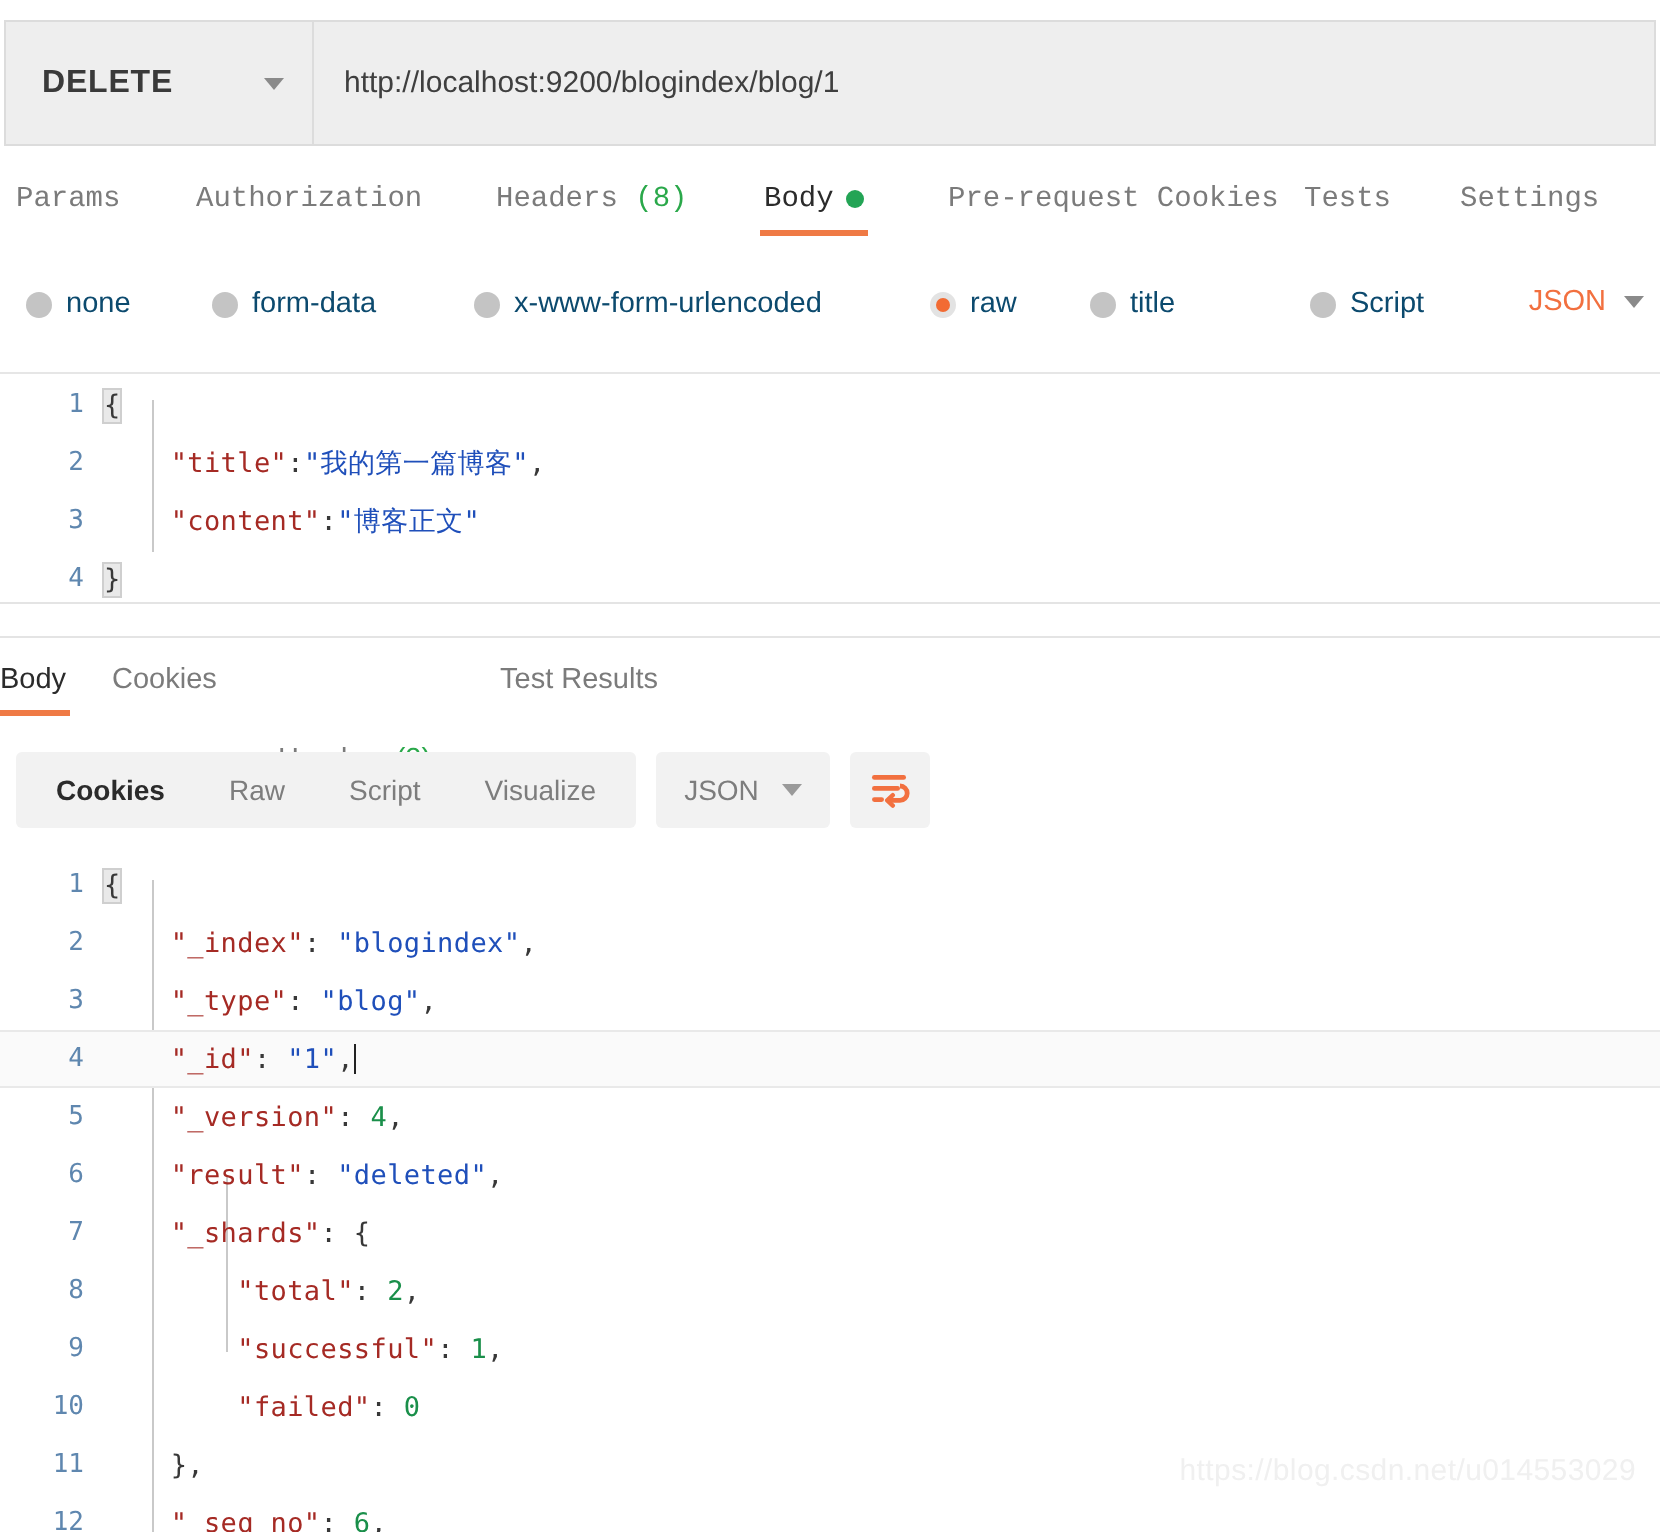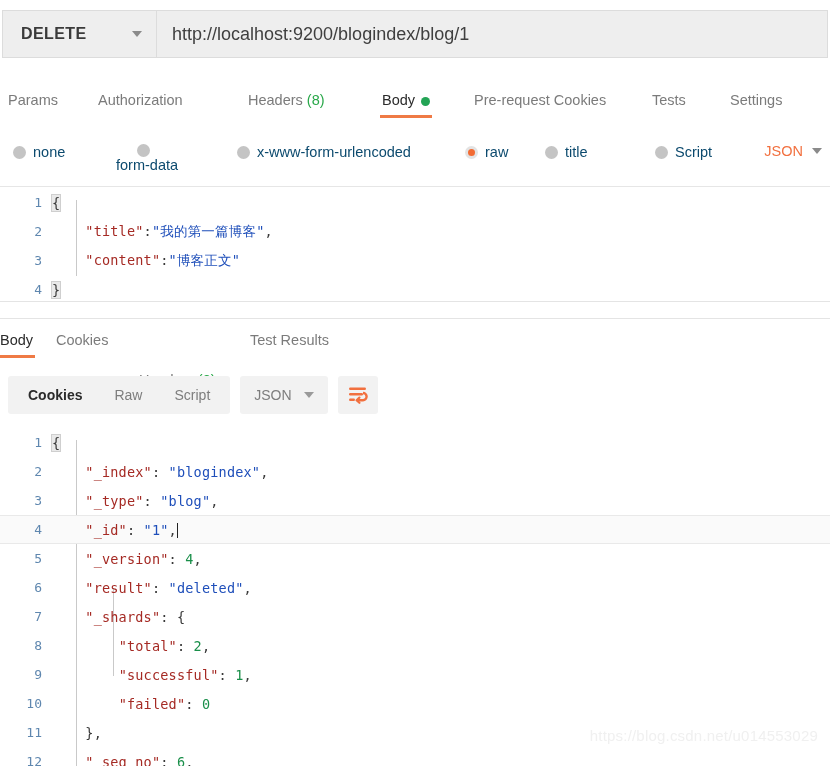--- a/index.html
+++ b/index.html
@@ -15,21 +15,21 @@
     color: #2f2f2f;
     overflow: hidden;
   }
 
   
   .url-bar {
     position: absolute;
     left: 2px;
     top: 10px;
     width: 826px;
-    height: 48px;
+    height: 63px;
     display: flex;
     align-items: stretch;
     border: 1px solid #dcdcdc;
     background: #fca5a5;
     box-sizing: border-box;
   }
   .method-select {
     width: 154px;
     display: flex;
     align-items: center;
@@ -52,34 +52,35 @@
     border-left: 5px solid transparent;
     border-right: 5px solid transparent;
     border-top: 6px solid #8a8a8a;
   }
   .url-input {
     flex: 1;
     display: flex;
     align-items: center;
     padding-left: 15px;
     background: #eeeeee;
-    font-size: 18px;
+    font-size: 15px;
     color: #3f3f3f;
     cursor: text;
   }
 
   
   .req-tabs {
     position: absolute;
     left: 0;
     top: 84px;
     width: 830px;
     height: 36px;
     display: flex;
     align-items: flex-start;
+    font-family: Liberation Mono, monospace;
   }
   .tab {
     position: relative;
     font-size: 14.5px;
     color: #7b7b7b;
     padding-bottom: 10px;
     cursor: pointer;
     white-space: nowrap;
   }
   .tab.active { color: #2b2b2b; font-weight: normal; }
@@ -322,21 +323,21 @@
 
 <div class="body-types" id="body-types">
   <div class="json-select">
     <span class="lbl">JSON</span>
     <span class="caret"></span>
   </div>
 <div class="radio-opt" style="position: absolute; left: 13px; top: 6px;">
       <span class="radio"></span>
       <span class="radio-label">none</span>
     </div>
-    <div class="radio-opt" style="position: absolute; left: 116px; top: 6px; flex-direction: column;">
+    <div class="radio-opt" style="position: absolute; left: 106px; top: 6px;">
       <span class="radio"></span>
       <span class="radio-label">form-data</span>
     </div>
     <div class="radio-opt" style="position: absolute; left: 237px; top: 6px;">
       <span class="radio"></span>
       <span class="radio-label">x-www-form-urlencoded</span>
     </div>
     <div class="radio-opt" style="position: absolute; left: 465px; top: 6px;">
       <span class="radio checked"></span>
       <span class="radio-label">raw</span>
@@ -380,20 +381,21 @@
     <div class="tab" style="position: absolute; left: 62px; top: 6px;"><span>Cookies</span></div>
     <div class="tab" style="position: absolute; left: 145px; top: 6px; margin-top: 40px;"><span>Headers</span><span class="count"> (3)</span></div>
     <div class="tab" style="position: absolute; left: 256px; top: 6px;"><span>Test Results</span></div>
   </div>
 
 <div class="format-bar">
   <div class="seg-group" id="view-modes">
       <div class="seg active">Cookies</div>
       <div class="seg">Raw</div>
       <div class="seg">Script</div>
+      <div class="seg">Visualize</div>
     </div>
   <div class="dropdown-box">
     <span class="lbl">JSON</span>
     <span class="caret-gray"></span>
   </div>
   <div class="wrap-btn">
     <svg width="20" height="18" viewBox="0 0 20 18">
       <rect x="1" y="1.5" width="17" height="2.4" rx="1.2" fill="#f2703f"></rect>
       <rect x="1" y="7" width="14" height="2.4" rx="1.2" fill="#f2703f"></rect>
       <path d="M15 7 a3.6 3.6 0 0 1 0 7.2 L9.5 14.2" stroke="#f2703f" stroke-width="2.4" fill="none"></path>

